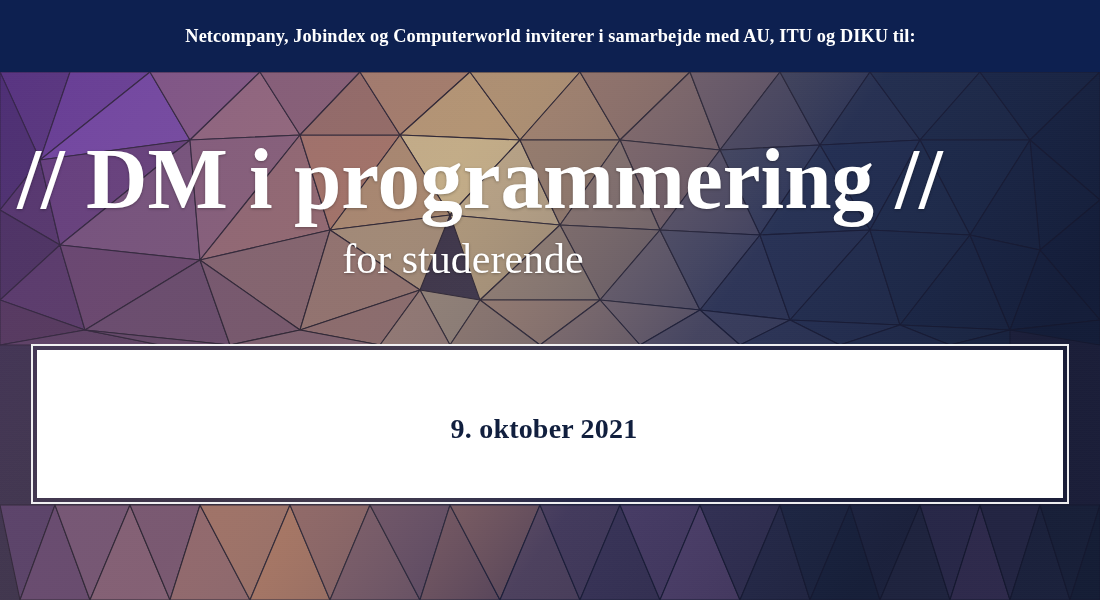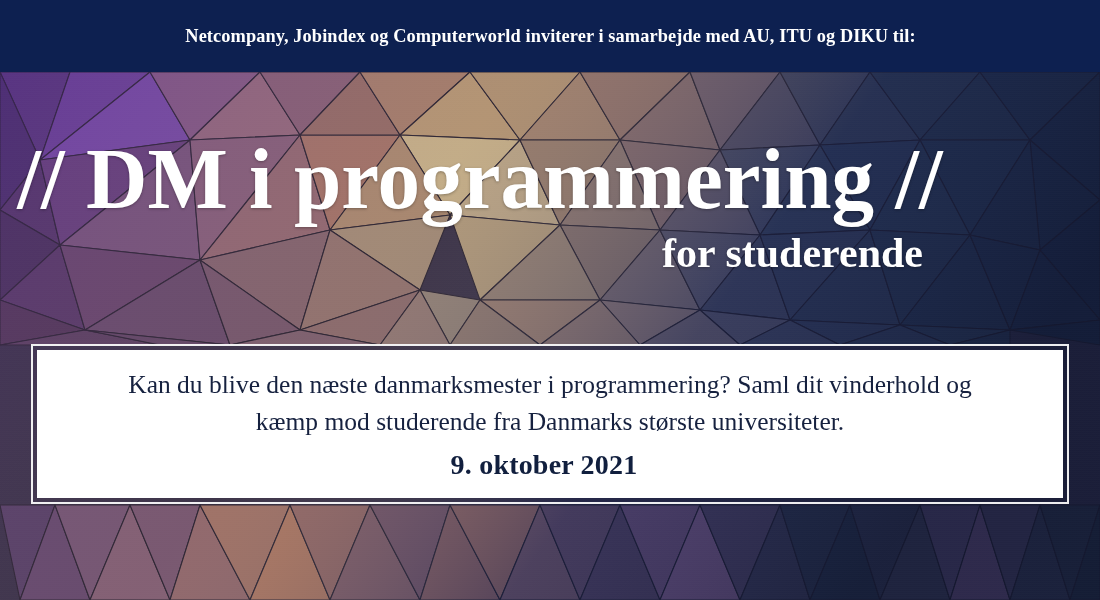--- a/index.html
+++ b/index.html
@@ -75,29 +75,29 @@
     font-family: "Liberation Serif", "DejaVu Serif", serif;
     font-weight: 700;
     font-size: 86px;
     line-height: 1.0;
     padding-top: 64px;
     white-space: nowrap;
     transform: scaleX(.99);
     text-shadow: 0 1px 3px rgba(0,0,0,.30);
   }
   .subheadline {
-    margin: 3px;
+    margin: 9px;
     padding-top: 6px;
     padding-right: 34px;
     color: #ffffff;
     font-family: "Liberation Serif", "DejaVu Serif", serif;
-    font-weight: 700;
+    font-weight: 400;
     font-size: 42px;
     line-height: 1.05;
-    text-align: right;
+    text-align: center;
     text-shadow: 0 1px 3px rgba(0,0,0,.30);
   }
 
   
   .info-outer {
     position: absolute;
     left: 31px;
     top: 344px;
     width: 1038px;
     height: 160px;
@@ -282,18 +282,17 @@
     <div class="banner-text">Netcompany, Jobindex og Computerworld inviterer i samarbejde med AU, ITU og DIKU til:</div>
   </div>
 
   <div class="headline-wrap">
     <h1 class="headline">// DM i programmering //</h1>
     <div class="subheadline">for studerende</div>
   </div>
 
   <div class="info-outer">
     <div class="info-box">
-      <p class="info-body">Kan du blive den næste danmarksmester i programmering? Saml dit vinderhold og kæmp mod studerende fra Danmarks største universiteter.</p>
       <p class="info-date">9. oktober 2021</p>
     </div>
   </div>
 
 </div>
 
 </body></html>

